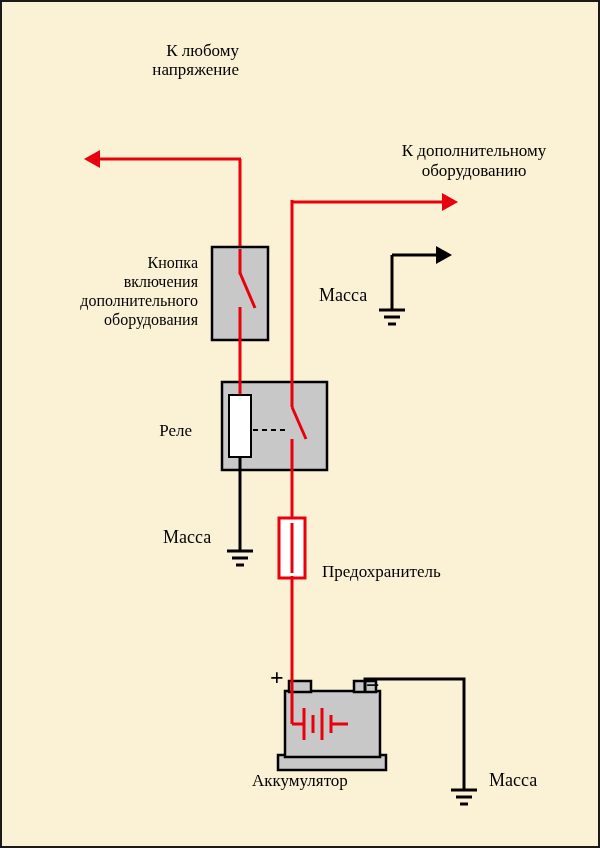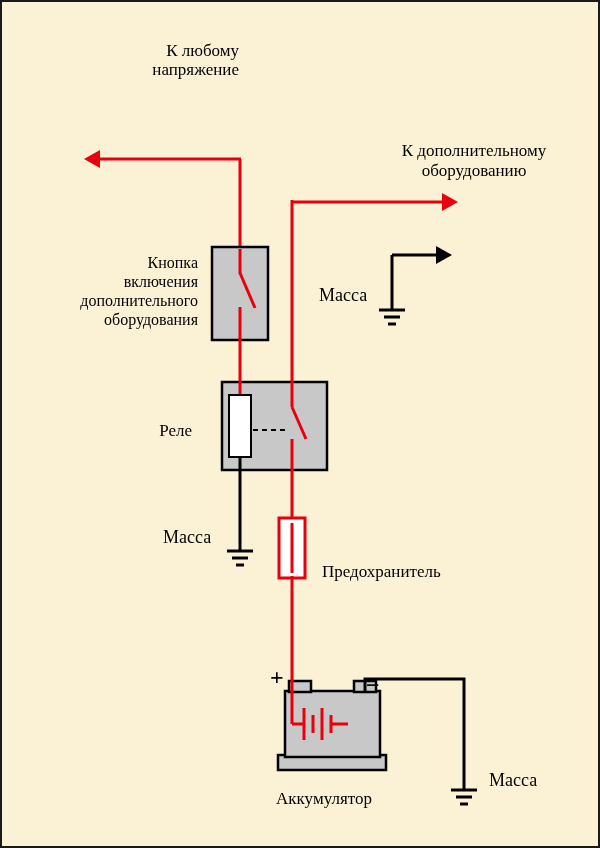--- a/index.html
+++ b/index.html
@@ -124,19 +124,19 @@
   <div class="lbl" style="left:136px; top:419px; width:54px; text-align:right; font-size:17px;">Реле</div>
 
   <div class="lbl" style="left:317px; top:283px; font-size:18px;">Масса</div>
 
   <div class="lbl" style="left:312px; top:560px; font-size:17px;margin-left:8px;">Предохранитель</div>
 
   <div class="lbl" style="left:161px; top:525px; font-size:18px;">Масса</div>
 
   <div class="lbl" style="left:487px; top:768px; font-size:18px;">Масса</div>
 
-  <div class="lbl" style="left:250px; top:787px; width:144px; text-align:center; font-size:17px;">Аккумулятор</div>
+  <div class="lbl" style="left:250px; top:769px; width:144px; font-size:17px;">Аккумулятор</div>
 
   <div class="lbl" style="left:268px; top:662px; font-size:24px; font-weight:700;">+</div>
 
   <div class="lbl" style="left:364px; top:670px; font-size:24px; font-weight:700;">−</div>
 
 </div>
 
 </body></html>

